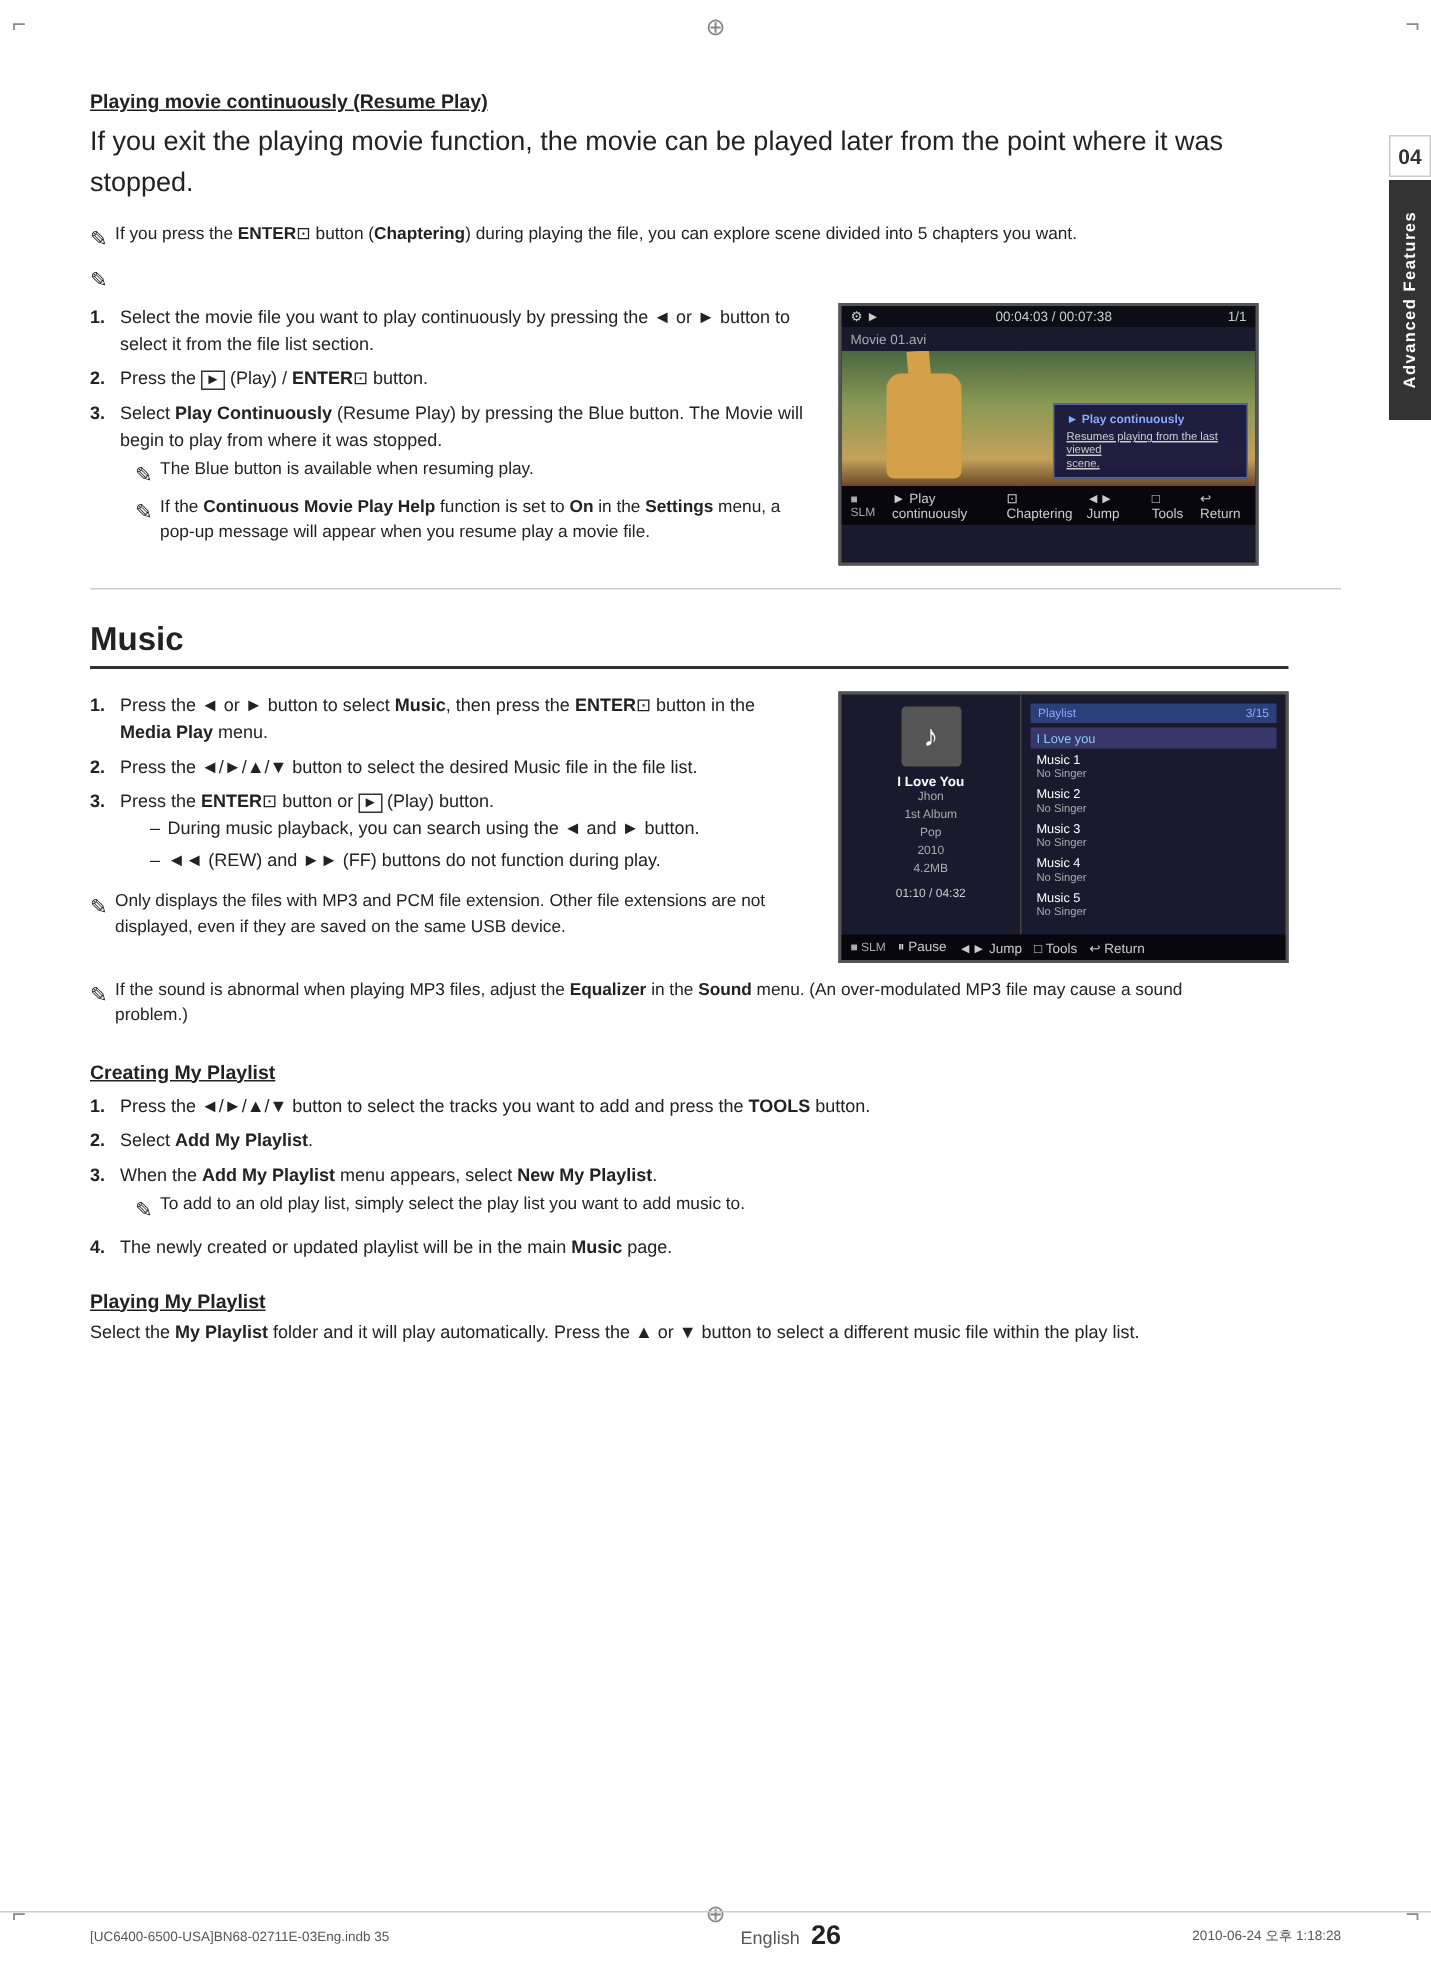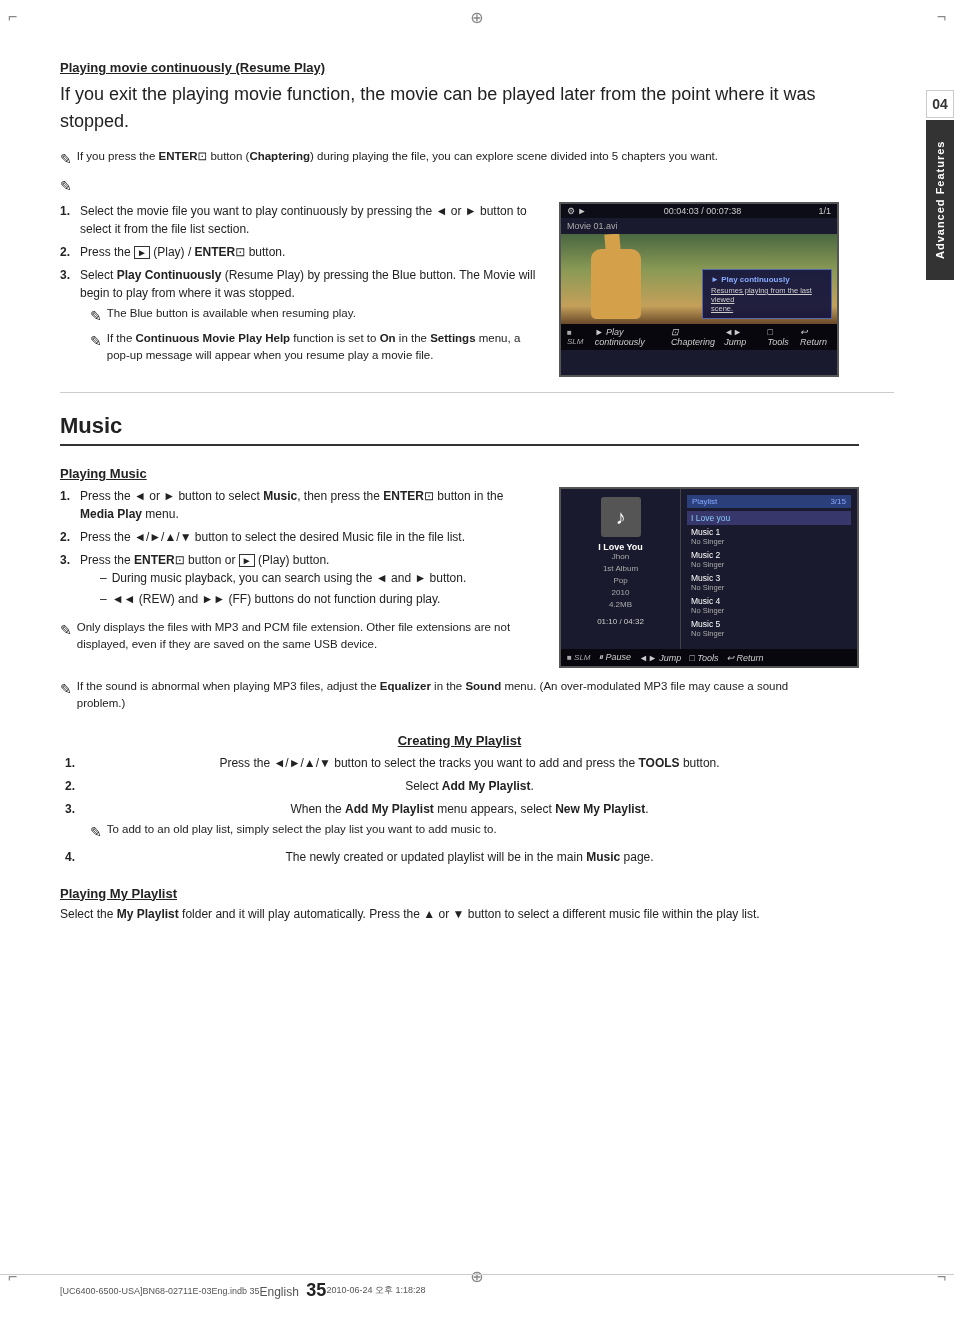--- a/index.html
+++ b/index.html
@@ -176,21 +176,20 @@
     }
 
     .screen-bottom-bar {
       background: rgba(0,0,0,0.7);
       padding: 3px 6px;
       font-size: 9px;
       color: #ccc;
       display: flex;
       gap: 8px;
       align-items: center;
-      font-style: italic;
     }
 
     
     .music-header {
       font-size: 22px;
       font-weight: bold;
       border-bottom: 2px solid #333;
       padding-bottom: 5px;
       margin-bottom: 15px;
       margin-top: 20px;
@@ -288,20 +287,21 @@
     }
 
     
     .page-footer {
       position: absolute;
       bottom: 15px;
       left: 0;
       right: 0;
       padding: 5px 60px;
       display: flex;
+      justify-content: space-between;
       align-items: center;
       font-size: 9px;
       color: #555;
       border-top: 1px solid #ccc;
     }
 
     .page-number {
       font-size: 18px;
       font-weight: bold;
       color: #222;
@@ -460,21 +460,20 @@
       </div>
     </div>
   </div>
 
   <hr style="border: none; border-top: 1px solid #ccc; margin: 15px 0 10px 0;">
 
   <div style="margin-right: 35px;">
 
     <div class="music-header">Music</div>
 
-    <div class="section-header">Playing Music</div>
 
     <div class="content-with-image">
       <div class="content-text">
         <ol class="numbered-list">
           <li>
             <span class="list-num">1.</span>
             <span class="list-content">Press the ◄ or ► button to select <strong>Music</strong>, then press the <strong>ENTER</strong>⊡ button in the <strong>Media Play</strong> menu.</span>
           </li>
           <li>
             <span class="list-num">2.</span>
@@ -558,21 +557,21 @@
       </div>
     </div>
 
     <div class="note" style="margin-top:5px; margin-right:35px;">
       <span class="note-icon">✎</span>
       <span>If the sound is abnormal when playing MP3 files, adjust the <strong>Equalizer</strong> in the <strong>Sound</strong> menu. (An over-modulated MP3 file may cause a sound problem.)</span>
     </div>
 
   </div>
 
-  <div style="margin-right: 35px; margin-top: 19px; text-align: center;">
+  <div style="margin-right: 35px; margin-top: 19px;">
 
     <div class="section-header">Creating My Playlist</div>
 
     <ol class="numbered-list">
       <li>
         <span class="list-num">1.</span>
         <span class="list-content">Press the ◄/►/▲/▼ button to select the tracks you want to add and press the <strong>TOOLS</strong> button.</span>
       </li>
       <li>
         <span class="list-num">2.</span>
@@ -605,16 +604,16 @@
 </div>
 
 <span class="crosshair bottom-crosshair">⊕</span>
 <span class="crosshair corner-bl">⌐</span>
 <span class="crosshair corner-br" style="transform: scaleX(-1); display:inline-block;">⌐</span>
 
 <div class="page-footer">
   <span>[UC6400-6500-USA]BN68-02711E-03Eng.indb   35</span>
   <span>
     <span class="page-number-label">English</span>
-    <strong class="page-number">35</strong>
+    <strong class="page-number">26</strong>
   </span>
   <span>2010-06-24   오후 1:18:28</span>
 </div>
 
 </body></html>

